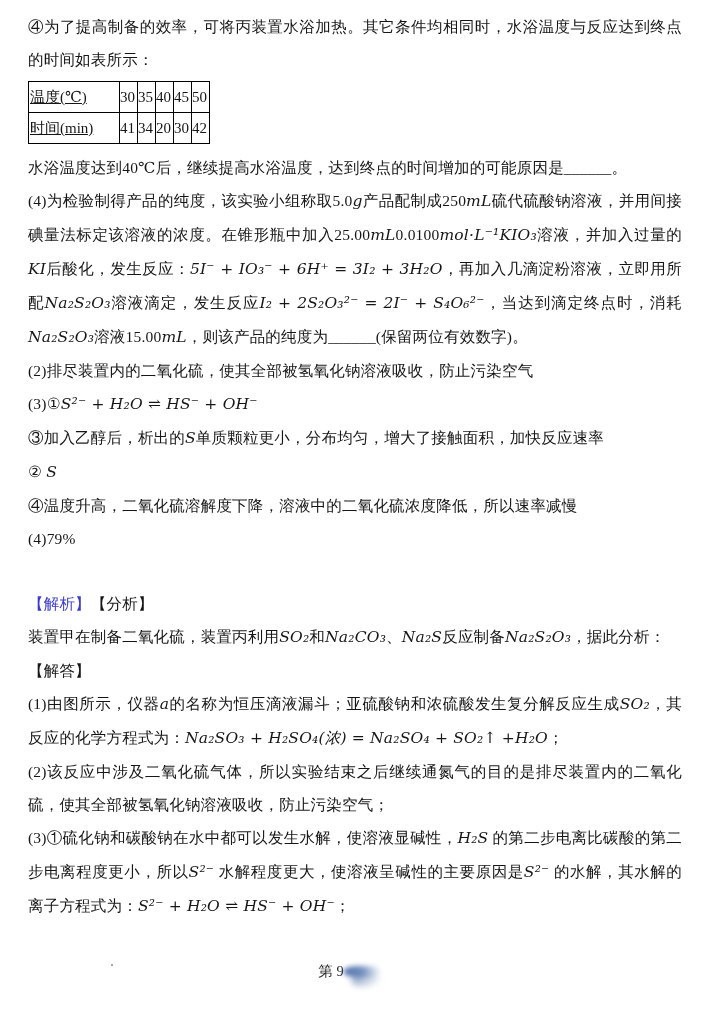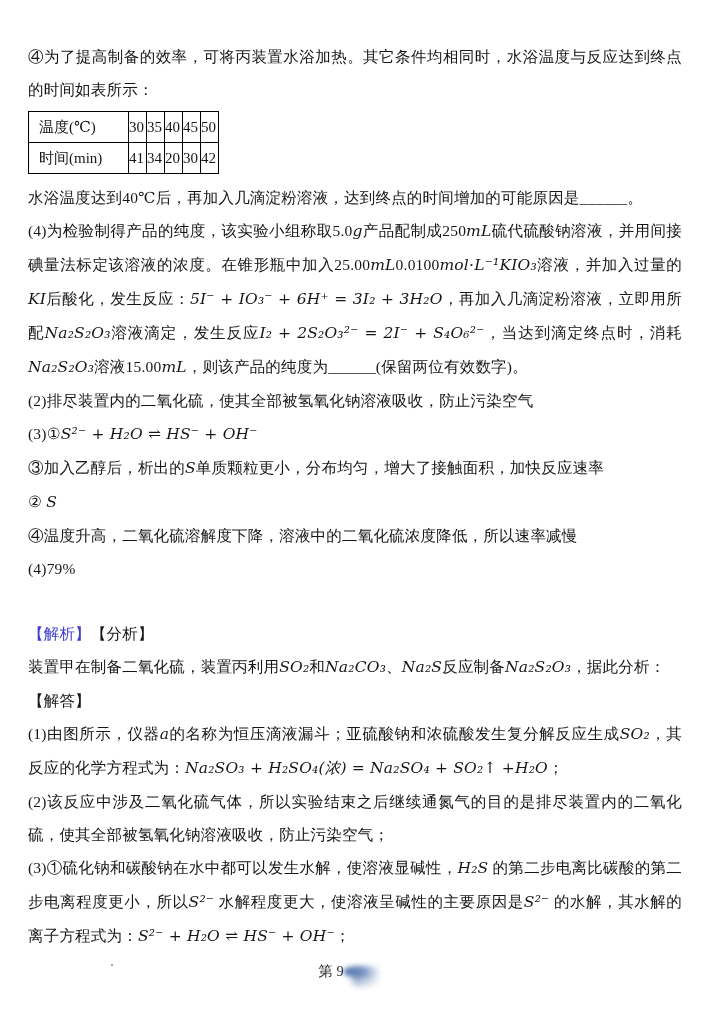--- a/index.html
+++ b/index.html
@@ -1,36 +1,36 @@
 <!DOCTYPE html>
 <html style="--answer_label: #2b3990; --analysis_label: #3c3ccc;"><head>
 <meta charset="utf-8">
 <style>
   html,body{margin:0;padding:0;}
   body{
     width:710px;height:1015px;overflow:hidden;position:relative;
     background:#ffffff;color:#161616;
     font-family:"Liberation Serif","DejaVu Serif",serif;
   }
-  .doc{padding:10px 28px 0 28px;margin-top:30px;}
+  .doc{padding:10px 28px 0 28px;}
   .para{
     font-size:15.5px;line-height:33px;margin:0;
     text-align:justify;letter-spacing:0.2px;
   }
   .para.gap{margin-top:32px;}
   .cn{font-style:normal;}
   .m{font-family:"DejaVu Serif",serif;font-style:italic;}
   .blue-dark{color:var(--answer_label,#2b3990);}
   .blue{color:var(--analysis_label,#3c3ccc);}
   table.data{border-collapse:collapse;margin:5px 0 7px 0;border:1px solid #000;}
   table.data td{
     border:1px solid #000;font-size:15px;height:30px;line-height:30px;
     padding:0 1px;text-align:left;white-space:nowrap;color:#161616;
   }
-  table.data td.lbl{width:88px;padding-left:10px;}
+  table.data td.lbl{width:88px;padding-left:1px;text-decoration:underline;}
   table.data td.num{width:17px;text-align:left;padding:0;}
   .footer{
     position:absolute;top:962px;left:0;right:0;text-align:center;
     font-size:14.5px;color:#2b2b2b;
   }
   .smudge{display:inline-block;position:relative;width:48px;height:16px;vertical-align:-4px;}
   .smudge i{
     position:absolute;left:0;top:2px;width:40px;height:11px;display:block;
     border-radius:45% 55% 60% 40%;
     background:linear-gradient(100deg,#4a6ca8 0%,#7a97c4 45%,rgba(170,190,220,0) 90%);
@@ -66,21 +66,21 @@
       <td class="num">41</td>
       <td class="num">34</td>
       <td class="num">20</td>
       <td class="num">30</td>
       <td class="num">42</td>
     </tr>
   </tbody>
     </table>
 
   <div id="paras-main">
-      <p class="para"><span class="cn">水浴温度达到40℃后，再加入几滴淀粉溶液，达到终点的时间增加的可能原因是______。</span></p>
+      <p class="para"><span class="cn">水浴温度达到40℃后，继续提高水浴温度，达到终点的时间增加的可能原因是______。</span></p>
       <p class="para"><span class="cn">(4)为检验制得产品的纯度，该实验小组称取5.0</span><span class="m">g</span><span class="cn">产品配制成250</span><span class="m">mL</span><span class="cn">硫代硫酸钠溶液，并用间接碘量法标定该溶液的浓度。在锥形瓶中加入25.00</span><span class="m">mL</span><span class="cn">0.0100</span><span class="m">mol·L⁻¹KIO₃</span><span class="cn">溶液，并加入过量的</span><span class="m">KI</span><span class="cn">后酸化，发生反应：</span><span class="m">5I⁻ + IO₃⁻ + 6H⁺ = 3I₂ + 3H₂O</span><span class="cn">，再加入几滴淀粉溶液，立即用所配</span><span class="m">Na₂S₂O₃</span><span class="cn">溶液滴定，发生反应</span><span class="m">I₂ + 2S₂O₃²⁻ = 2I⁻ + S₄O₆²⁻</span><span class="cn">，当达到滴定终点时，消耗</span><span class="m">Na₂S₂O₃</span><span class="cn">溶液15.00</span><span class="m">mL</span><span class="cn">，则该产品的纯度为______(保留两位有效数字)。</span></p>
       <p class="para"><span class="cn">(2)排尽装置内的二氧化硫，使其全部被氢氧化钠溶液吸收，防止污染空气</span></p>
       <p class="para"><span class="cn">(3)①</span><span class="m">S²⁻ + H₂O ⇌ HS⁻ + OH⁻</span></p>
       <p class="para"><span class="cn">③加入乙醇后，析出的</span><span class="m">S</span><span class="cn">单质颗粒更小，分布均匀，增大了接触面积，加快反应速率</span></p>
       <p class="para"><span class="cn">② </span><span class="m">S</span></p>
       <p class="para"><span class="cn">④温度升高，二氧化硫溶解度下降，溶液中的二氧化硫浓度降低，所以速率减慢</span></p>
       <p class="para"><span class="cn">(4)79%</span></p>
       <p class="para gap"><span class="blue">【解析】</span><span class="cn">【分析】</span></p>
       <p class="para"><span class="cn">装置甲在制备二氧化硫，装置丙利用</span><span class="m">SO₂</span><span class="cn">和</span><span class="m">Na₂CO₃</span><span class="cn">、</span><span class="m">Na₂S</span><span class="cn">反应制备</span><span class="m">Na₂S₂O₃</span><span class="cn">，据此分析：</span></p>
       <p class="para"><span class="cn">【解答】</span></p>

